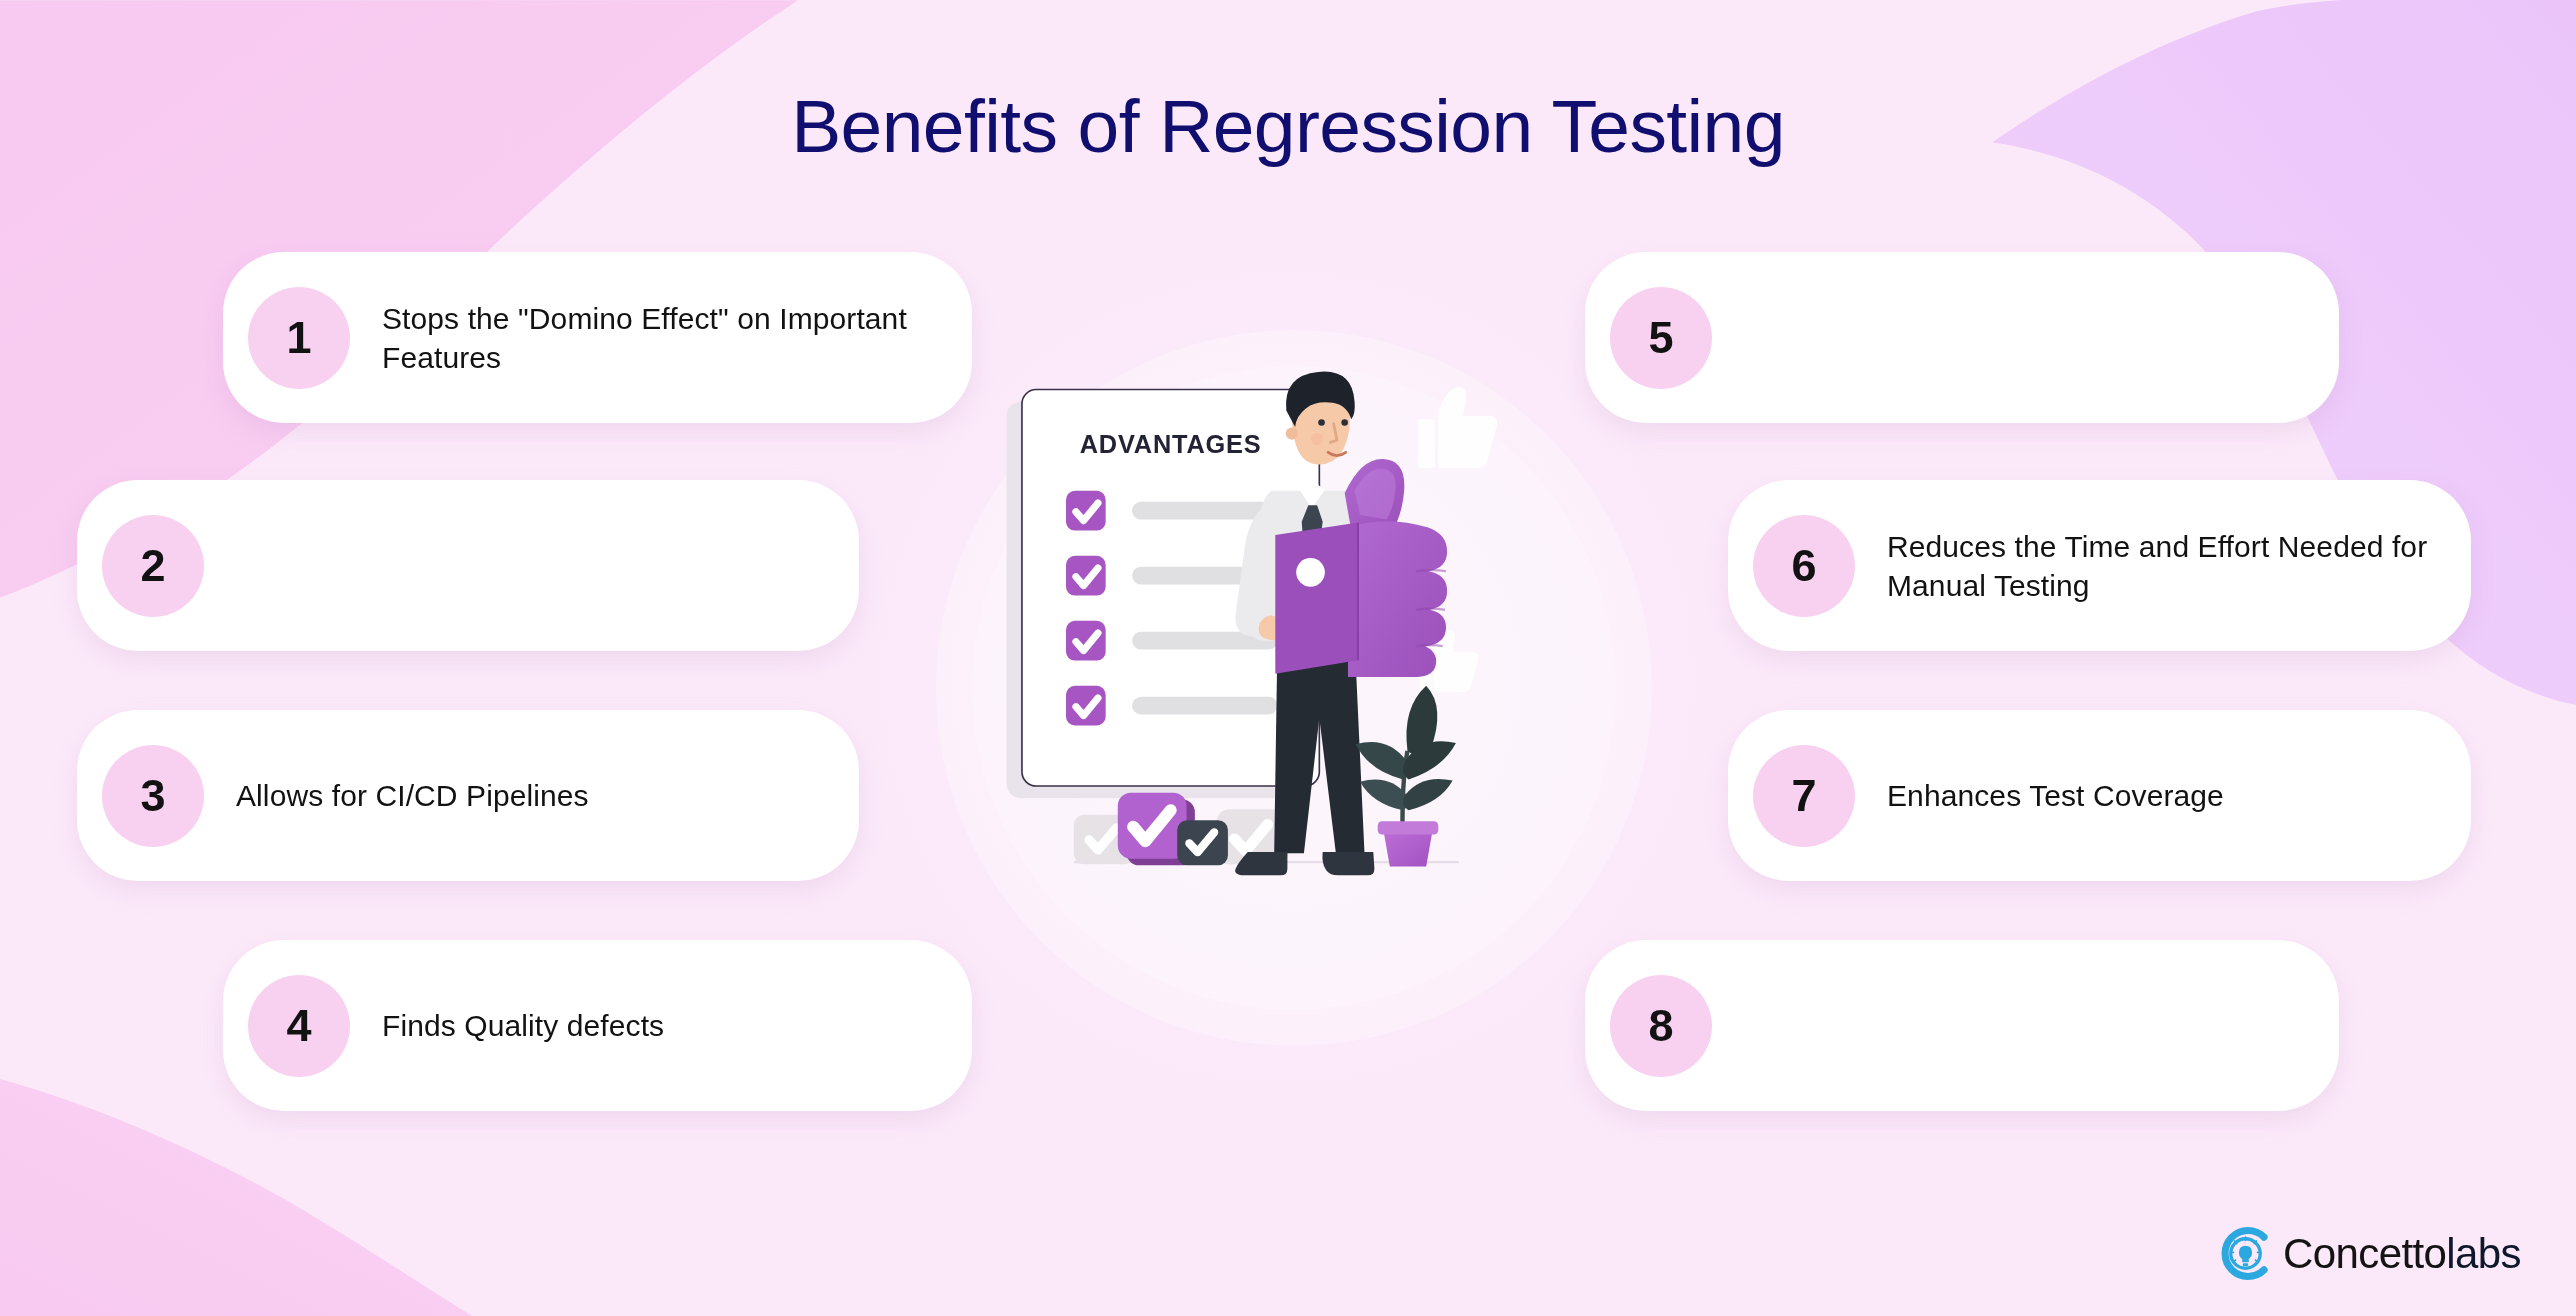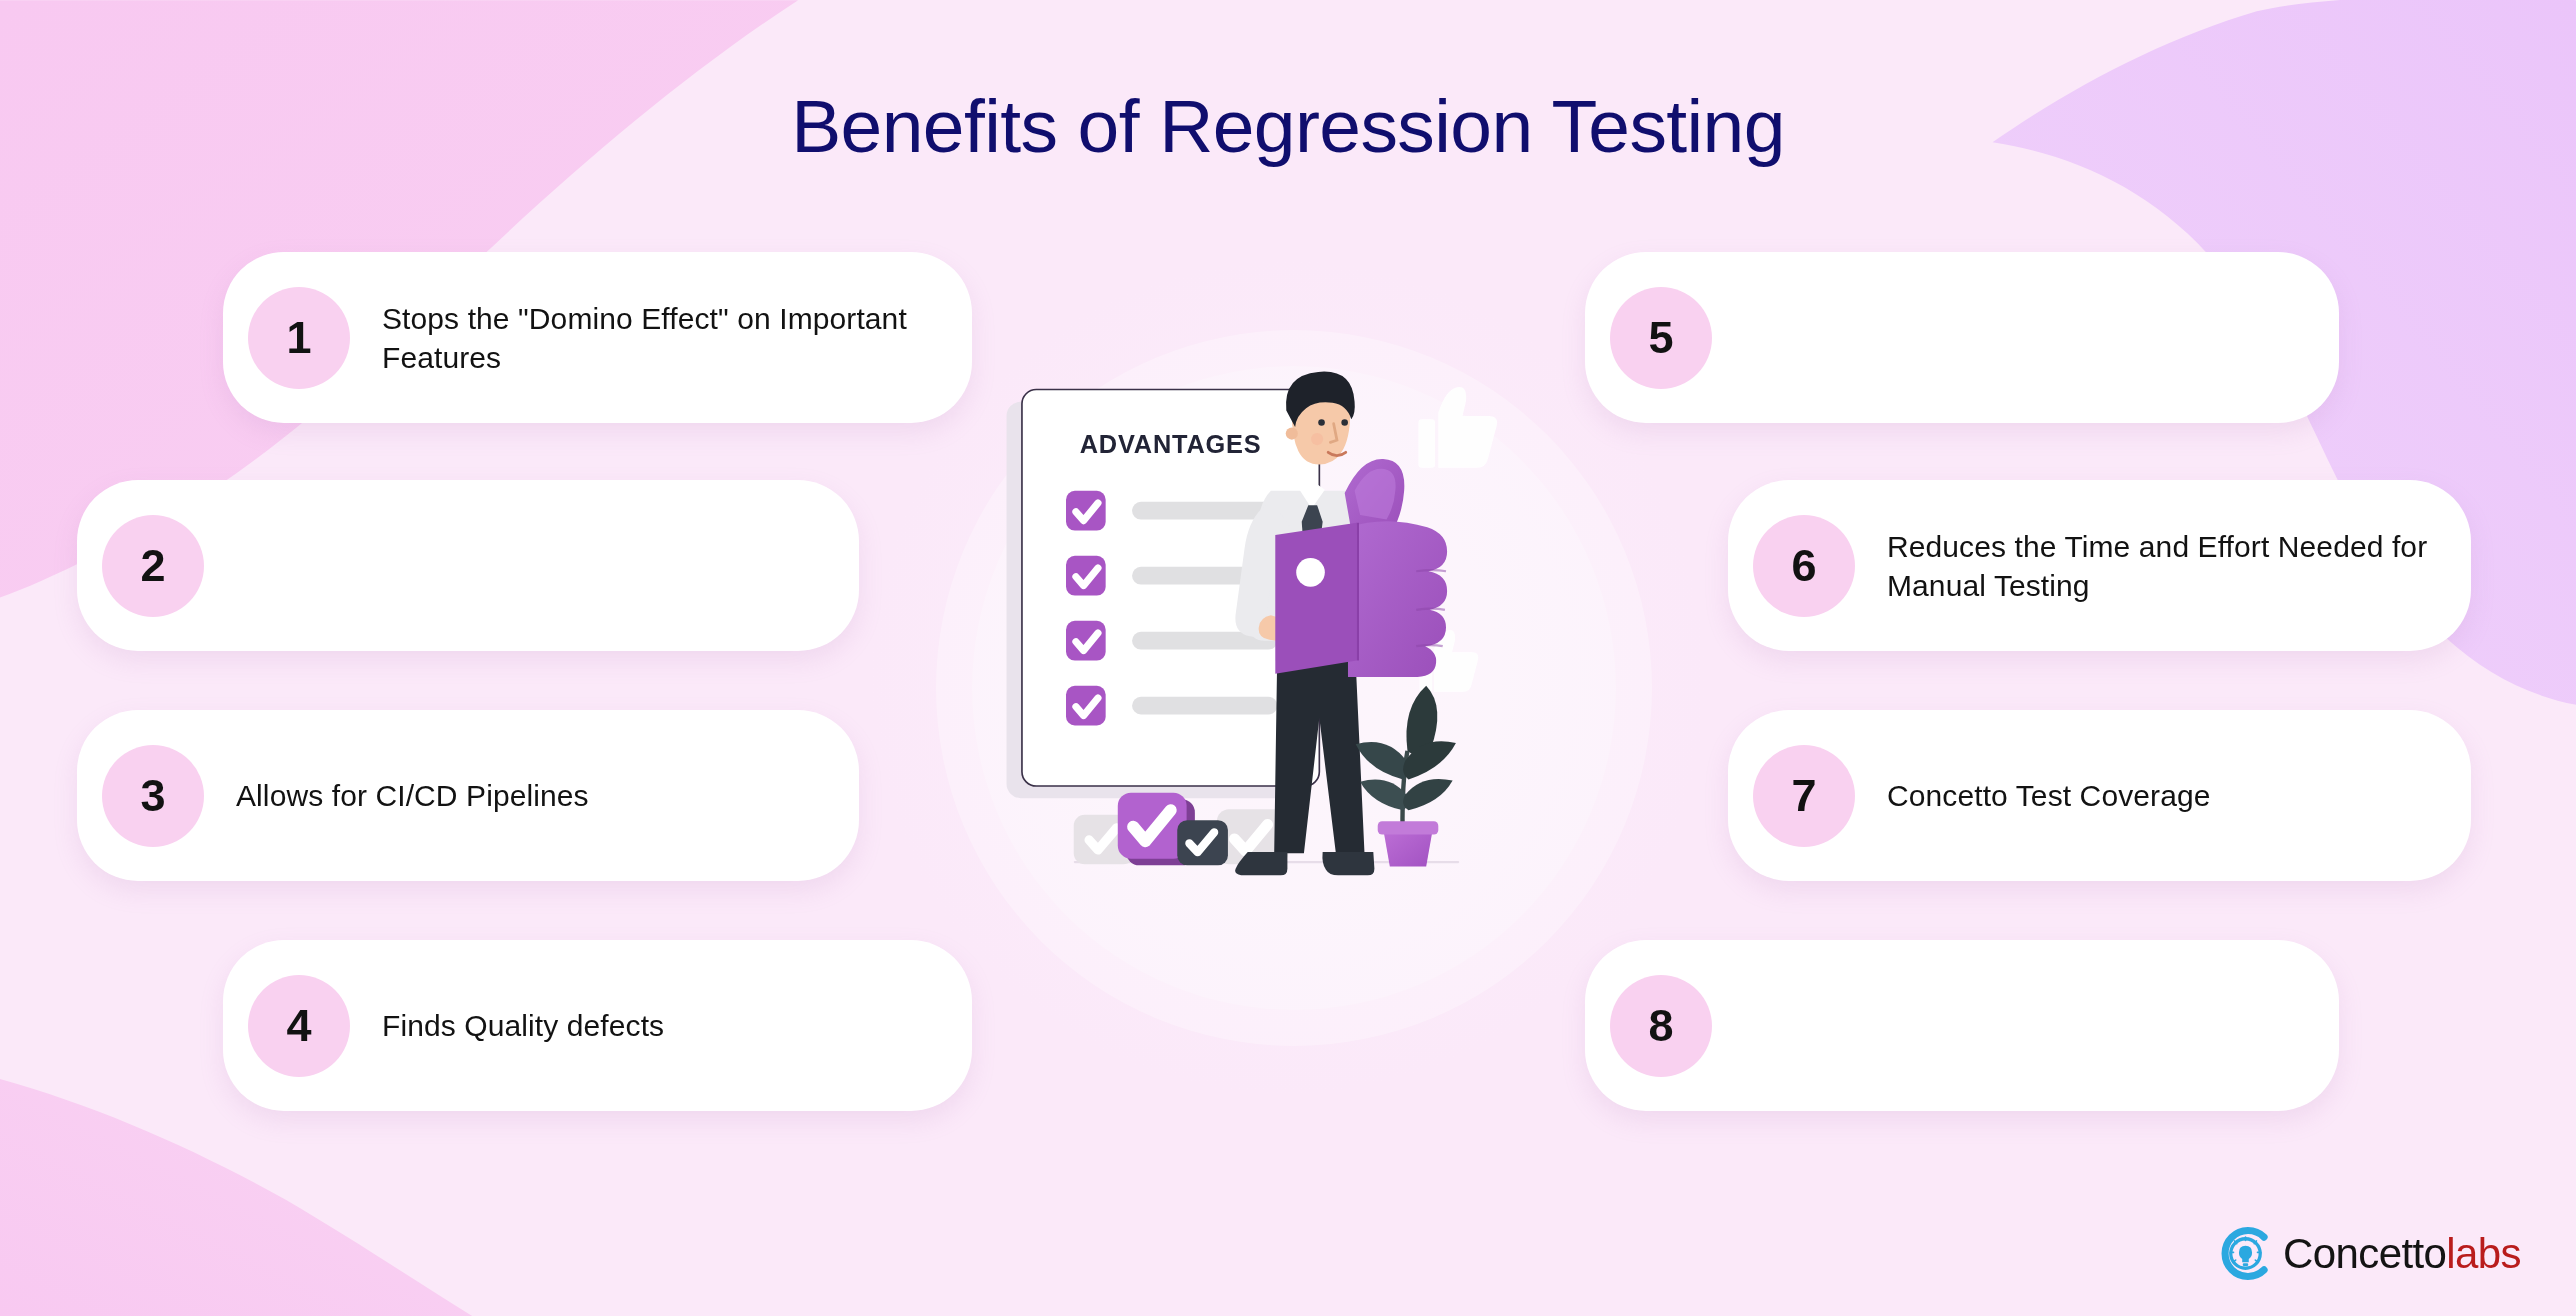--- a/index.html
+++ b/index.html
@@ -94,21 +94,21 @@
     position:absolute;
     right:55px; bottom:34px;
     display:flex; align-items:center; gap:7.7px;
     z-index:6;
   }
   .logo-text{
     font-size:42px; font-weight:normal; letter-spacing:-0.6px;
     display:flex; align-items:baseline;
   }
   .logo-a{ color:#141414; }
-  .logo-b{ color:#b91c1c; }
+  .logo-b{ color:#0f172a; }
 </style>
 </head>
 <body>
 
 <svg id="bg" width="2576" height="1317" viewBox="0 0 4680 2392">
   <defs>
     <linearGradient id="gPinkTL" x1="0" y1="0" x2="1" y2="1">
       <stop offset="0%" stop-color="#F8C9F1"></stop>
       <stop offset="100%" stop-color="#F9CFF2"></stop>
     </linearGradient>
@@ -161,21 +161,21 @@
 
 <div class="card c5">
   <div class="badge">5</div>
 </div>
 <div class="card c6">
   <div class="badge">6</div>
   <div class="card-text">Reduces the Time and Effort Needed for Manual Testing</div>
 </div>
 <div class="card c7">
   <div class="badge">7</div>
-  <div class="card-text">Concetto Test Coverage</div>
+  <div class="card-text">Enhances Test Coverage</div>
 </div>
 <div class="card c8">
   <div class="badge">8</div>
 </div>
 
 <div class="illus-wrap">
   <div class="illus-circle"></div>
   <div class="illus-circle2"></div>
 
   <svg class="illus-svg" width="749" height="771" viewBox="0 0 1360 1400">

